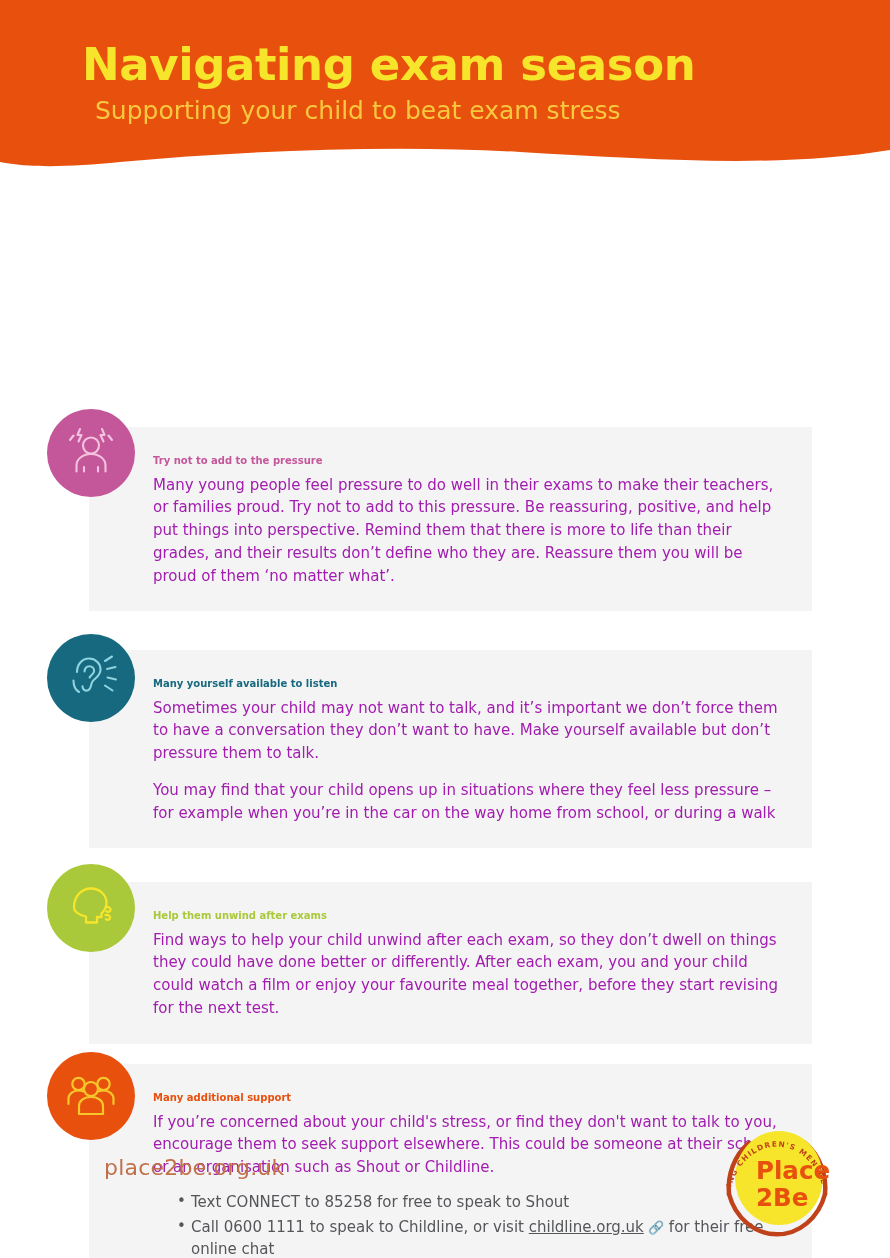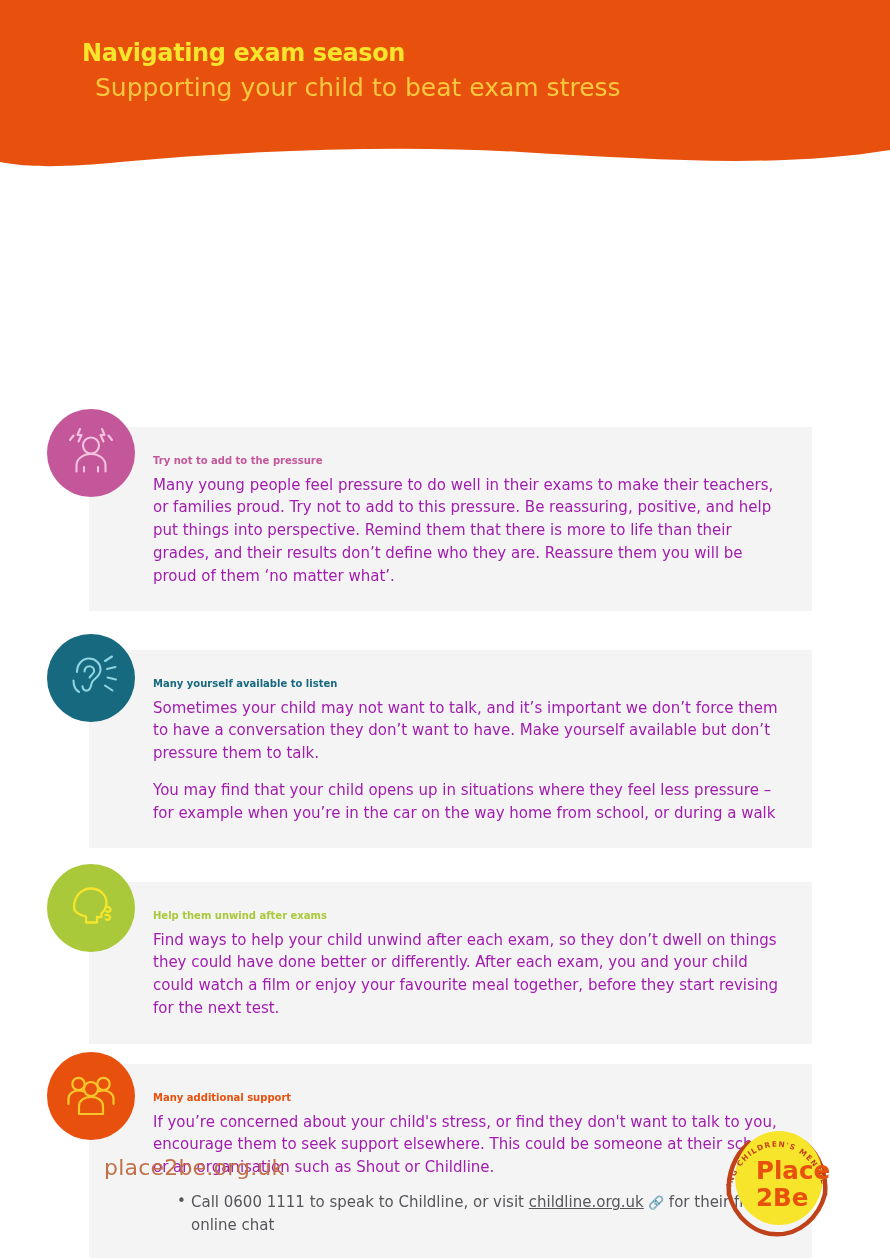--- a/index.html
+++ b/index.html
@@ -31,21 +31,21 @@
   }
   .header-text {
     position: absolute;
     left: 82px;
     top: 40px;
     z-index: 2;
   }
   .header-title {
     font-family: "DejaVu Sans", "Liberation Sans", sans-serif;
     font-weight: bold;
-    font-size: 24px;
+    font-size: 45px;
     letter-spacing: -0.4px;
     color: #F6E52A;
     line-height: 1.12;
     margin: 0;
     white-space: nowrap;
   }
   .header-subtitle {
     font-family: "DejaVu Sans", "Liberation Sans", sans-serif;
     font-weight: normal;
     font-size: 25px;
@@ -224,20 +224,23 @@
         <path d="M43.5,34 c3.5,-0.5 5,1.5 4.5,3.3 c-0.5,1.7 -2.8,2 -4,0.9"></path>
       </g>
     </svg>
   </div>
 
   <div class="card" style="top:884px;">
     <div class="card-inner" style="padding-bottom:20px;">
       <div class="card-heading" style="color: rgb(232, 80, 14);">Many additional support</div>
       <p class="card-para" style="margin-bottom:4px;">If you’re concerned about your child's stress, or find they don't want to talk to you, encourage them to seek support elsewhere. This could be someone at their school, or an organisation such as Shout or Childline.</p>
       <ul class="bullets">
+        <li>
+          <span>Text CONNECT to 85258 for free to speak to Shout</span>
+        </li>
         <li>
           <span>Call 0600 1111 to speak to Childline, or visit </span><a class="inline-link" href="#">childline.org.uk</a><span class="link-icon"> 🔗</span><span> for their free online chat</span>
         </li>
 
       </ul>
     </div>
   </div>
   <div class="icon-circle" style="top:872px; background:#E8500E;">
     <svg width="56" height="52" viewBox="0 0 56 52">
       <g fill="none" stroke="#F6C72A" stroke-width="2.2" stroke-linecap="round" stroke-linejoin="round">

